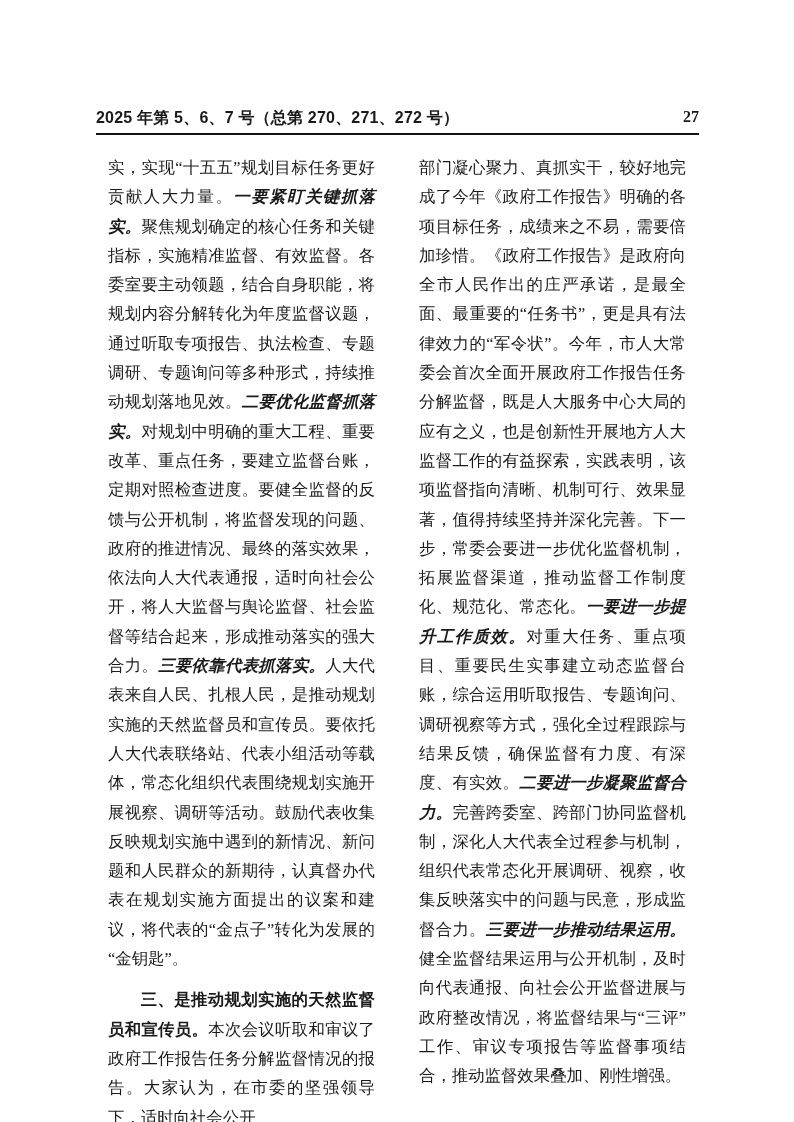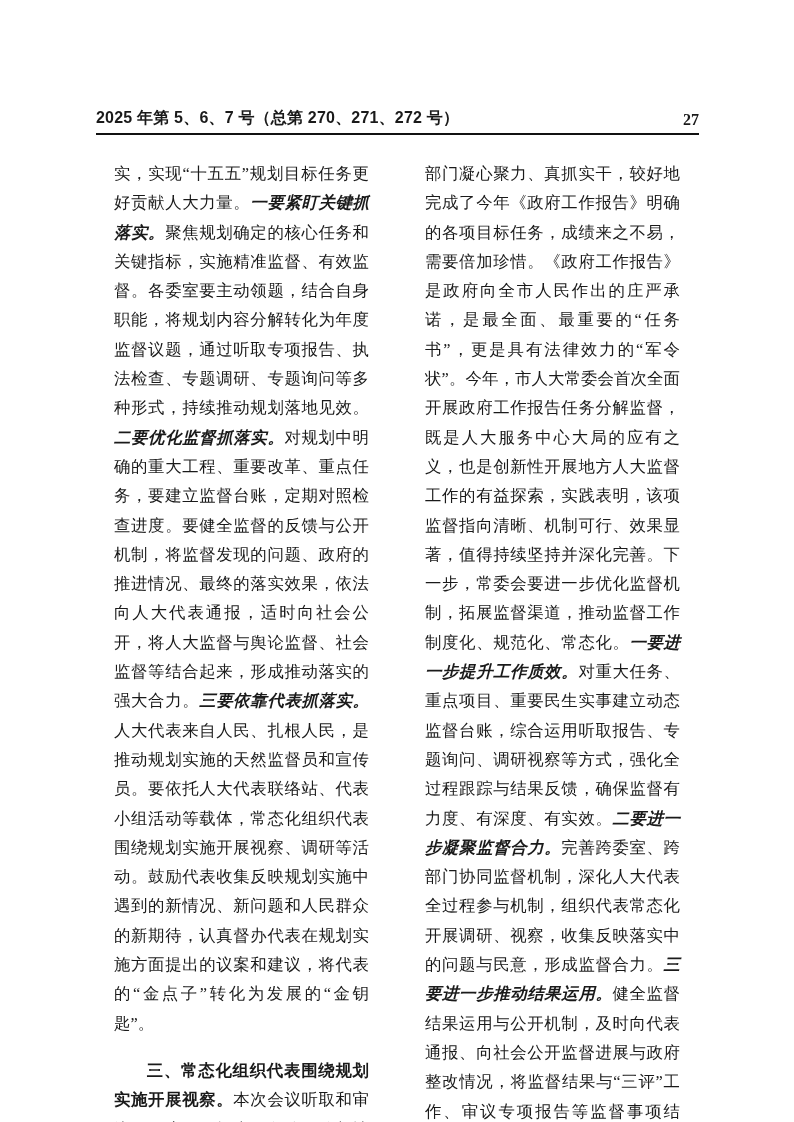--- a/index.html
+++ b/index.html
@@ -10,21 +10,21 @@
     overflow:hidden;
     font-family:"Liberation Serif","DejaVu Serif",serif;
     color:#1a1a1a;
   }
   .header {
     position:absolute;
     left:96px; top:108px;
     width:603px;
     display:flex;
     justify-content:space-between;
-    align-items:flex-end;
+    align-items:flex-start;
     border-bottom:2px solid #111111;
     padding-bottom:4px;
   }
   .issue-title {
     font-family:"Liberation Sans","DejaVu Sans",sans-serif;
     font-weight:700;
     font-size:16px;
     letter-spacing:0.2px;
     white-space:nowrap;
   }
@@ -40,21 +40,21 @@
     display:flex;
     gap:20px;
   }
   .column {
     width:291px;
     text-align:justify;
     text-justify:inter-ideograph;
     font-size:16.4px;
     line-height:29.3px;
   }
-  .para { margin:18px; }
+  .para { margin:12px; }
   .para.indent { text-indent:2em; }
   .run-normal { font-style:normal; font-weight:400; }
   .run-emphasis { font-weight:700; font-style:italic; }  
   .run-heading {
     font-family:"Liberation Sans","DejaVu Sans",sans-serif;
     font-weight:700;
     font-style:normal;
   }
 </style>
 </head>
@@ -62,19 +62,19 @@
 
 <div class="page">
   <div class="header">
     <span class="issue-title">2025 年第 5、6、7 号（总第 270、271、272 号）</span>
     <span class="page-number">27</span>
   </div>
 
   <div class="body-columns">
     <div class="column">
         <p class="para"><span class="run-normal">实，实现“十五五”规划目标任务更好贡献人大力量。</span><span class="run-emphasis">一要紧盯关键抓落实。</span><span class="run-normal">聚焦规划确定的核心任务和关键指标，实施精准监督、有效监督。各委室要主动领题，结合自身职能，将规划内容分解转化为年度监督议题，通过听取专项报告、执法检查、专题调研、专题询问等多种形式，持续推动规划落地见效。</span><span class="run-emphasis">二要优化监督抓落实。</span><span class="run-normal">对规划中明确的重大工程、重要改革、重点任务，要建立监督台账，定期对照检查进度。要健全监督的反馈与公开机制，将监督发现的问题、政府的推进情况、最终的落实效果，依法向人大代表通报，适时向社会公开，将人大监督与舆论监督、社会监督等结合起来，形成推动落实的强大合力。</span><span class="run-emphasis">三要依靠代表抓落实。</span><span class="run-normal">人大代表来自人民、扎根人民，是推动规划实施的天然监督员和宣传员。要依托人大代表联络站、代表小组活动等载体，常态化组织代表围绕规划实施开展视察、调研等活动。鼓励代表收集反映规划实施中遇到的新情况、新问题和人民群众的新期待，认真督办代表在规划实施方面提出的议案和建议，将代表的“金点子”转化为发展的“金钥匙”。</span></p>
-        <p class="para indent"><span class="run-heading">三、常态化组织代表围绕规划实施开展视察。</span><span class="run-normal">本次会议听取和审议了政府工作报告任务分解监督情况的报告。大家认为，在市委的坚强领导下，适时向社会公开</span></p>
+        <p class="para indent"><span class="run-heading">三、是推动规划实施的天然监督员和宣传员。</span><span class="run-normal">本次会议听取和审议了政府工作报告任务分解监督情况的报告。大家认为，在市委的坚强领导下，适时向社会公开</span></p>
       </div>
     <div class="column">
         <p class="para"><span class="run-normal">部门凝心聚力、真抓实干，较好地完成了今年《政府工作报告》明确的各项目标任务，成绩来之不易，需要倍加珍惜。《政府工作报告》是政府向全市人民作出的庄严承诺，是最全面、最重要的“任务书”，更是具有法律效力的“军令状”。今年，市人大常委会首次全面开展政府工作报告任务分解监督，既是人大服务中心大局的应有之义，也是创新性开展地方人大监督工作的有益探索，实践表明，该项监督指向清晰、机制可行、效果显著，值得持续坚持并深化完善。下一步，常委会要进一步优化监督机制，拓展监督渠道，推动监督工作制度化、规范化、常态化。</span><span class="run-emphasis">一要进一步提升工作质效。</span><span class="run-normal">对重大任务、重点项目、重要民生实事建立动态监督台账，综合运用听取报告、专题询问、调研视察等方式，强化全过程跟踪与结果反馈，确保监督有力度、有深度、有实效。</span><span class="run-emphasis">二要进一步凝聚监督合力。</span><span class="run-normal">完善跨委室、跨部门协同监督机制，深化人大代表全过程参与机制，组织代表常态化开展调研、视察，收集反映落实中的问题与民意，形成监督合力。</span><span class="run-emphasis">三要进一步推动结果运用。</span><span class="run-normal">健全监督结果运用与公开机制，及时向代表通报、向社会公开监督进展与政府整改情况，将监督结果与“三评”工作、审议专项报告等监督事项结合，推动监督效果叠加、刚性增强。</span></p>
       </div>
   </div>
 </div>
 
 </body></html>

